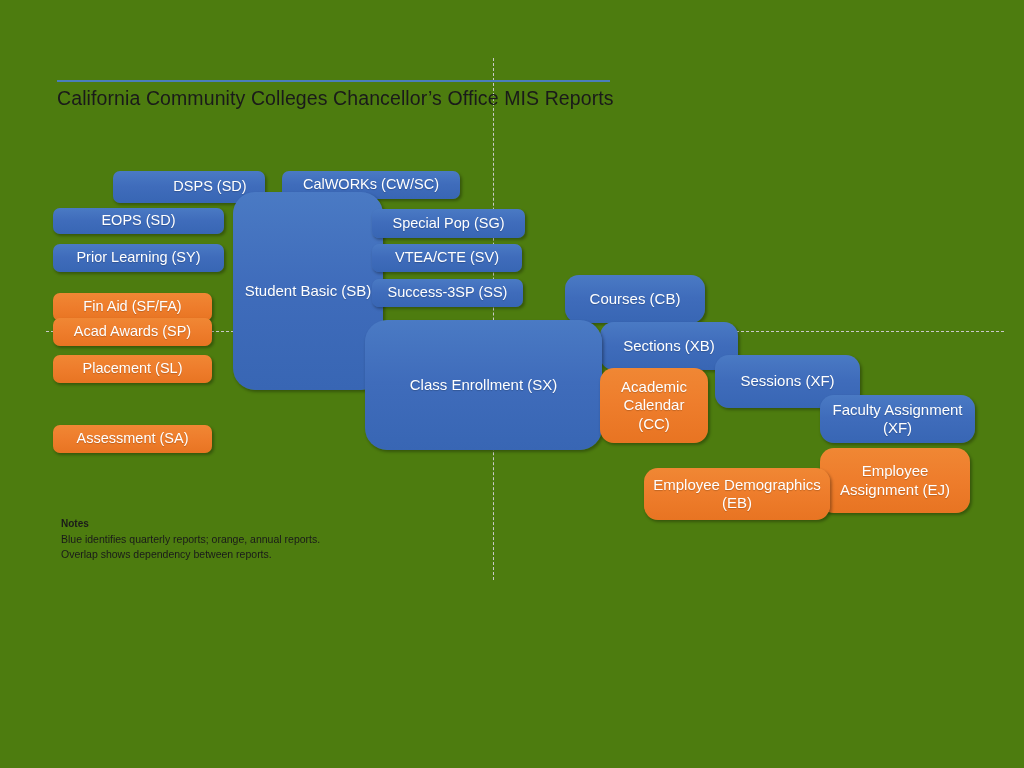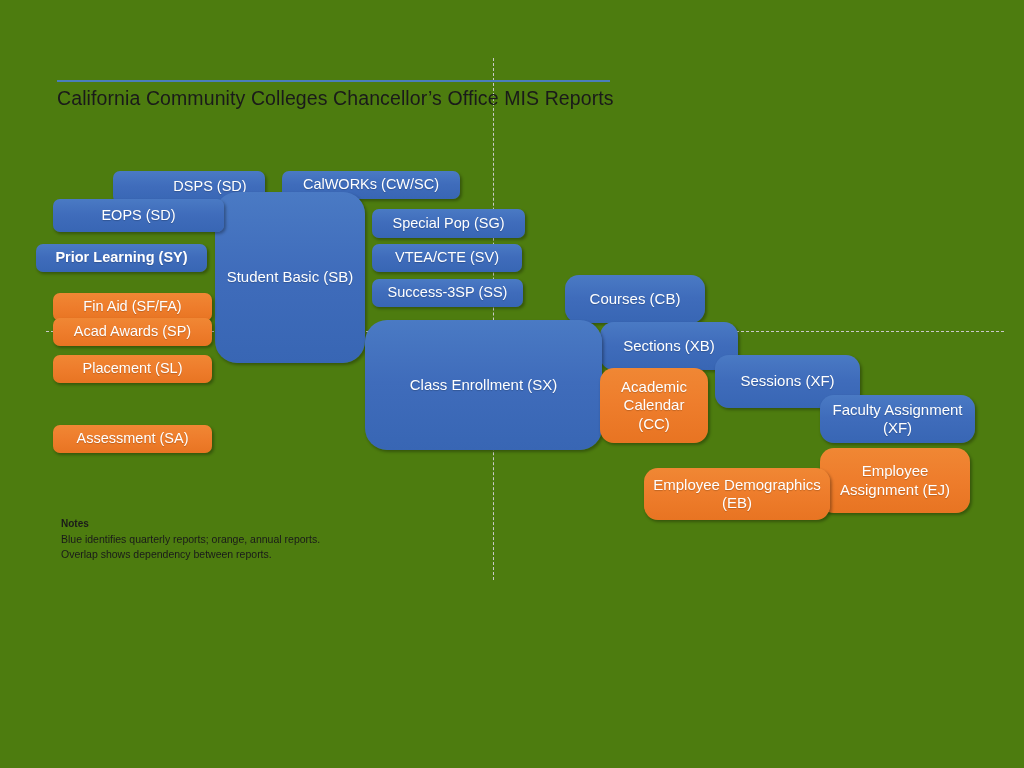--- a/index.html
+++ b/index.html
@@ -123,30 +123,30 @@
   <div class="title-rule"></div>
   <div class="title-text">California Community Colleges Chancellor’s Office MIS Reports</div>
 
   <div id="boxes-layer">
       <div class="box blue" style="left: 113px; top: 171px; width: 152px; height: 32px; padding-left: 48px;">
         <span class="box-label">DSPS (SD)</span>
       </div>
       <div class="box blue" style="left: 282px; top: 171px; width: 178px; height: 28px;">
         <span class="box-label">CalWORKs (CW/SC)</span>
       </div>
-      <div class="box blue xbig" style="left: 215px; top: 192px; width: 150px; height: 171px;">
+      <div class="box blue xbig" style="left: 233px; top: 192px; width: 150px; height: 198px;">
         <span class="box-label">Student Basic (SB)</span>
       </div>
-      <div class="box blue" style="left: 53px; top: 199px; width: 171px; height: 33px;">
+      <div class="box blue" style="left: 53px; top: 208px; width: 171px; height: 26px;">
         <span class="box-label">EOPS (SD)</span>
       </div>
       <div class="box blue" style="left: 372px; top: 209px; width: 153px; height: 29px;">
         <span class="box-label">Special Pop (SG)</span>
       </div>
-      <div class="box blue" style="left: 36px; top: 244px; width: 171px; height: 28px; font-weight: bold;">
+      <div class="box blue" style="left: 53px; top: 244px; width: 171px; height: 28px;">
         <span class="box-label">Prior Learning (SY)</span>
       </div>
       <div class="box blue" style="left: 372px; top: 244px; width: 150px; height: 28px;">
         <span class="box-label">VTEA/CTE (SV)</span>
       </div>
       <div class="box orange" style="left: 53px; top: 281px; width: 159px; height: 28px; margin-top: 12px;">
         <span class="box-label">Fin Aid (SF/FA)</span>
       </div>
       <div class="box blue" style="left: 372px; top: 279px; width: 151px; height: 28px;">
         <span class="box-label">Success-3SP (SS)</span>

